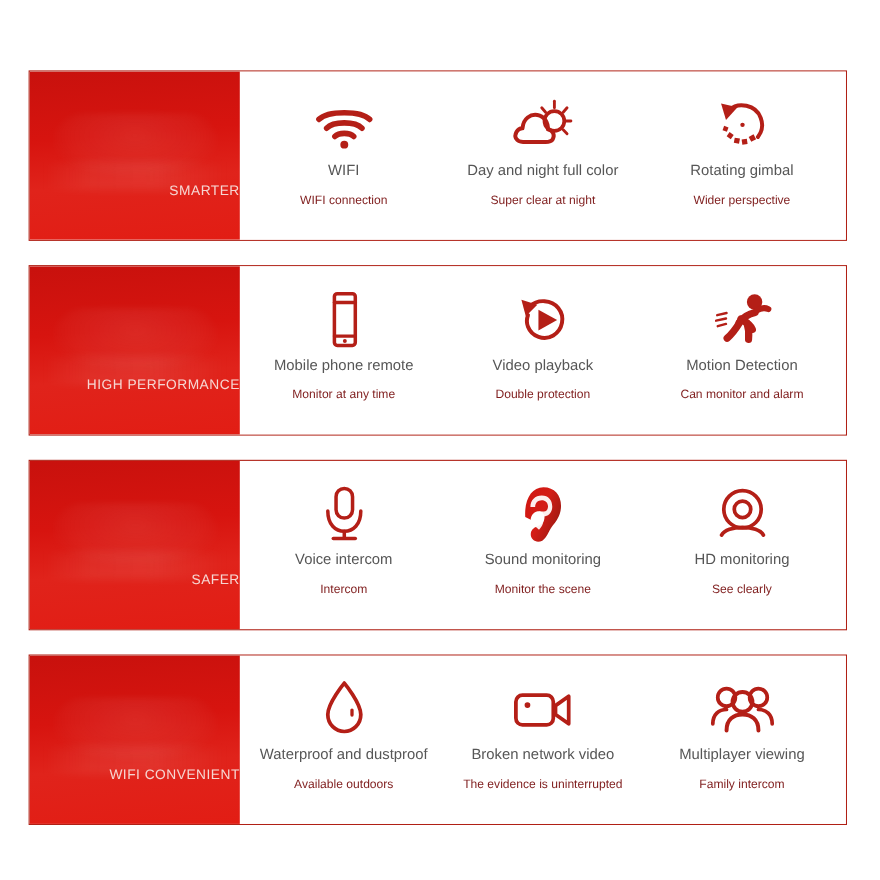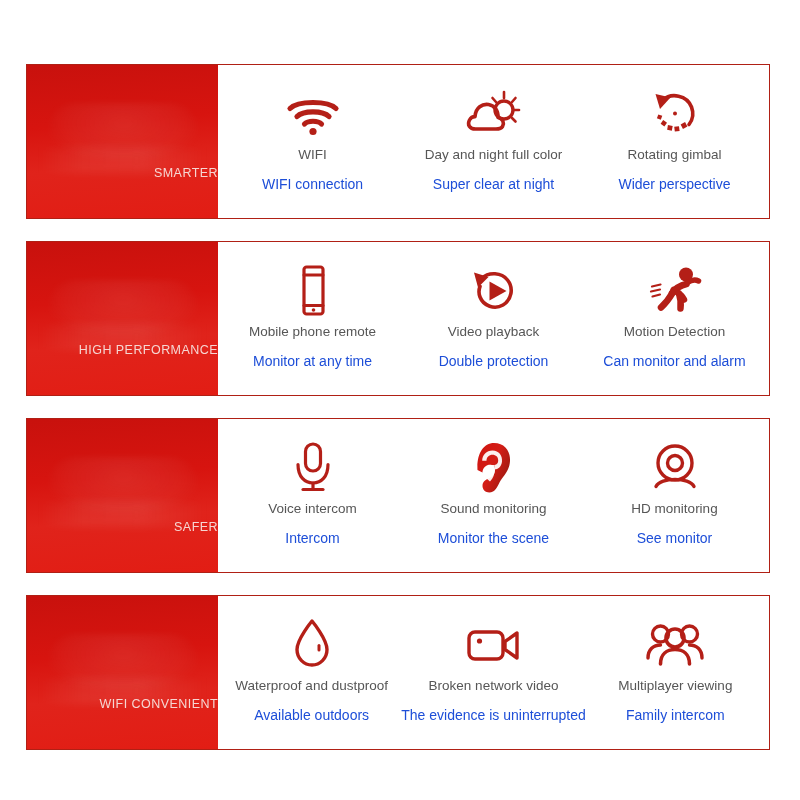--- a/index.html
+++ b/index.html
@@ -97,22 +97,22 @@
     margin-bottom: 4px;
   }
   .feature-title {
     font-size: 13.5px;
     color: #565656;
     line-height: 1.2;
     white-space: nowrap;
   }
   .feature-sub {
     margin-top: 13px;
-    font-size: 14px;
-    color: #1d4ed8;
+    font-size: 11px;
+    color: #7f1d1d;
     line-height: 1.2;
     text-align: right;
     white-space: nowrap;
   }
 
   svg { display: block; }
   .stroke-ic { fill: none; stroke: #b41f17; stroke-width: 2.4; stroke-linecap: round; stroke-linejoin: round; }
   .fill-ic { fill: #b41f17; }
 </style>
 </head>
@@ -277,21 +277,21 @@
 
       <div class="feature">
         <div class="feature-icon">
           <svg width="54" height="52" viewBox="0 0 54 52">
             <circle class="stroke-ic" style="stroke-width:3.4" cx="27" cy="21" r="17"></circle>
             <circle class="stroke-ic" style="stroke-width:3.4" cx="27" cy="21" r="7.5"></circle>
             <path class="stroke-ic" style="stroke-width:3.4" d="M8 44.5 C 12.5 35, 41.5 35, 46 44.5"></path>
           </svg>
         </div>
         <div class="feature-title">HD monitoring</div>
-        <div class="feature-sub">See monitor</div>
+        <div class="feature-sub">See clearly</div>
       </div>
 
     </div>
   </div>
 
   <div class="feature-card">
     <div class="card-banner">
       <div class="banner-ghost"></div>
       <div class="banner-ghost2"></div>
       <div class="banner-label">WIFI CONVENIENT</div>

